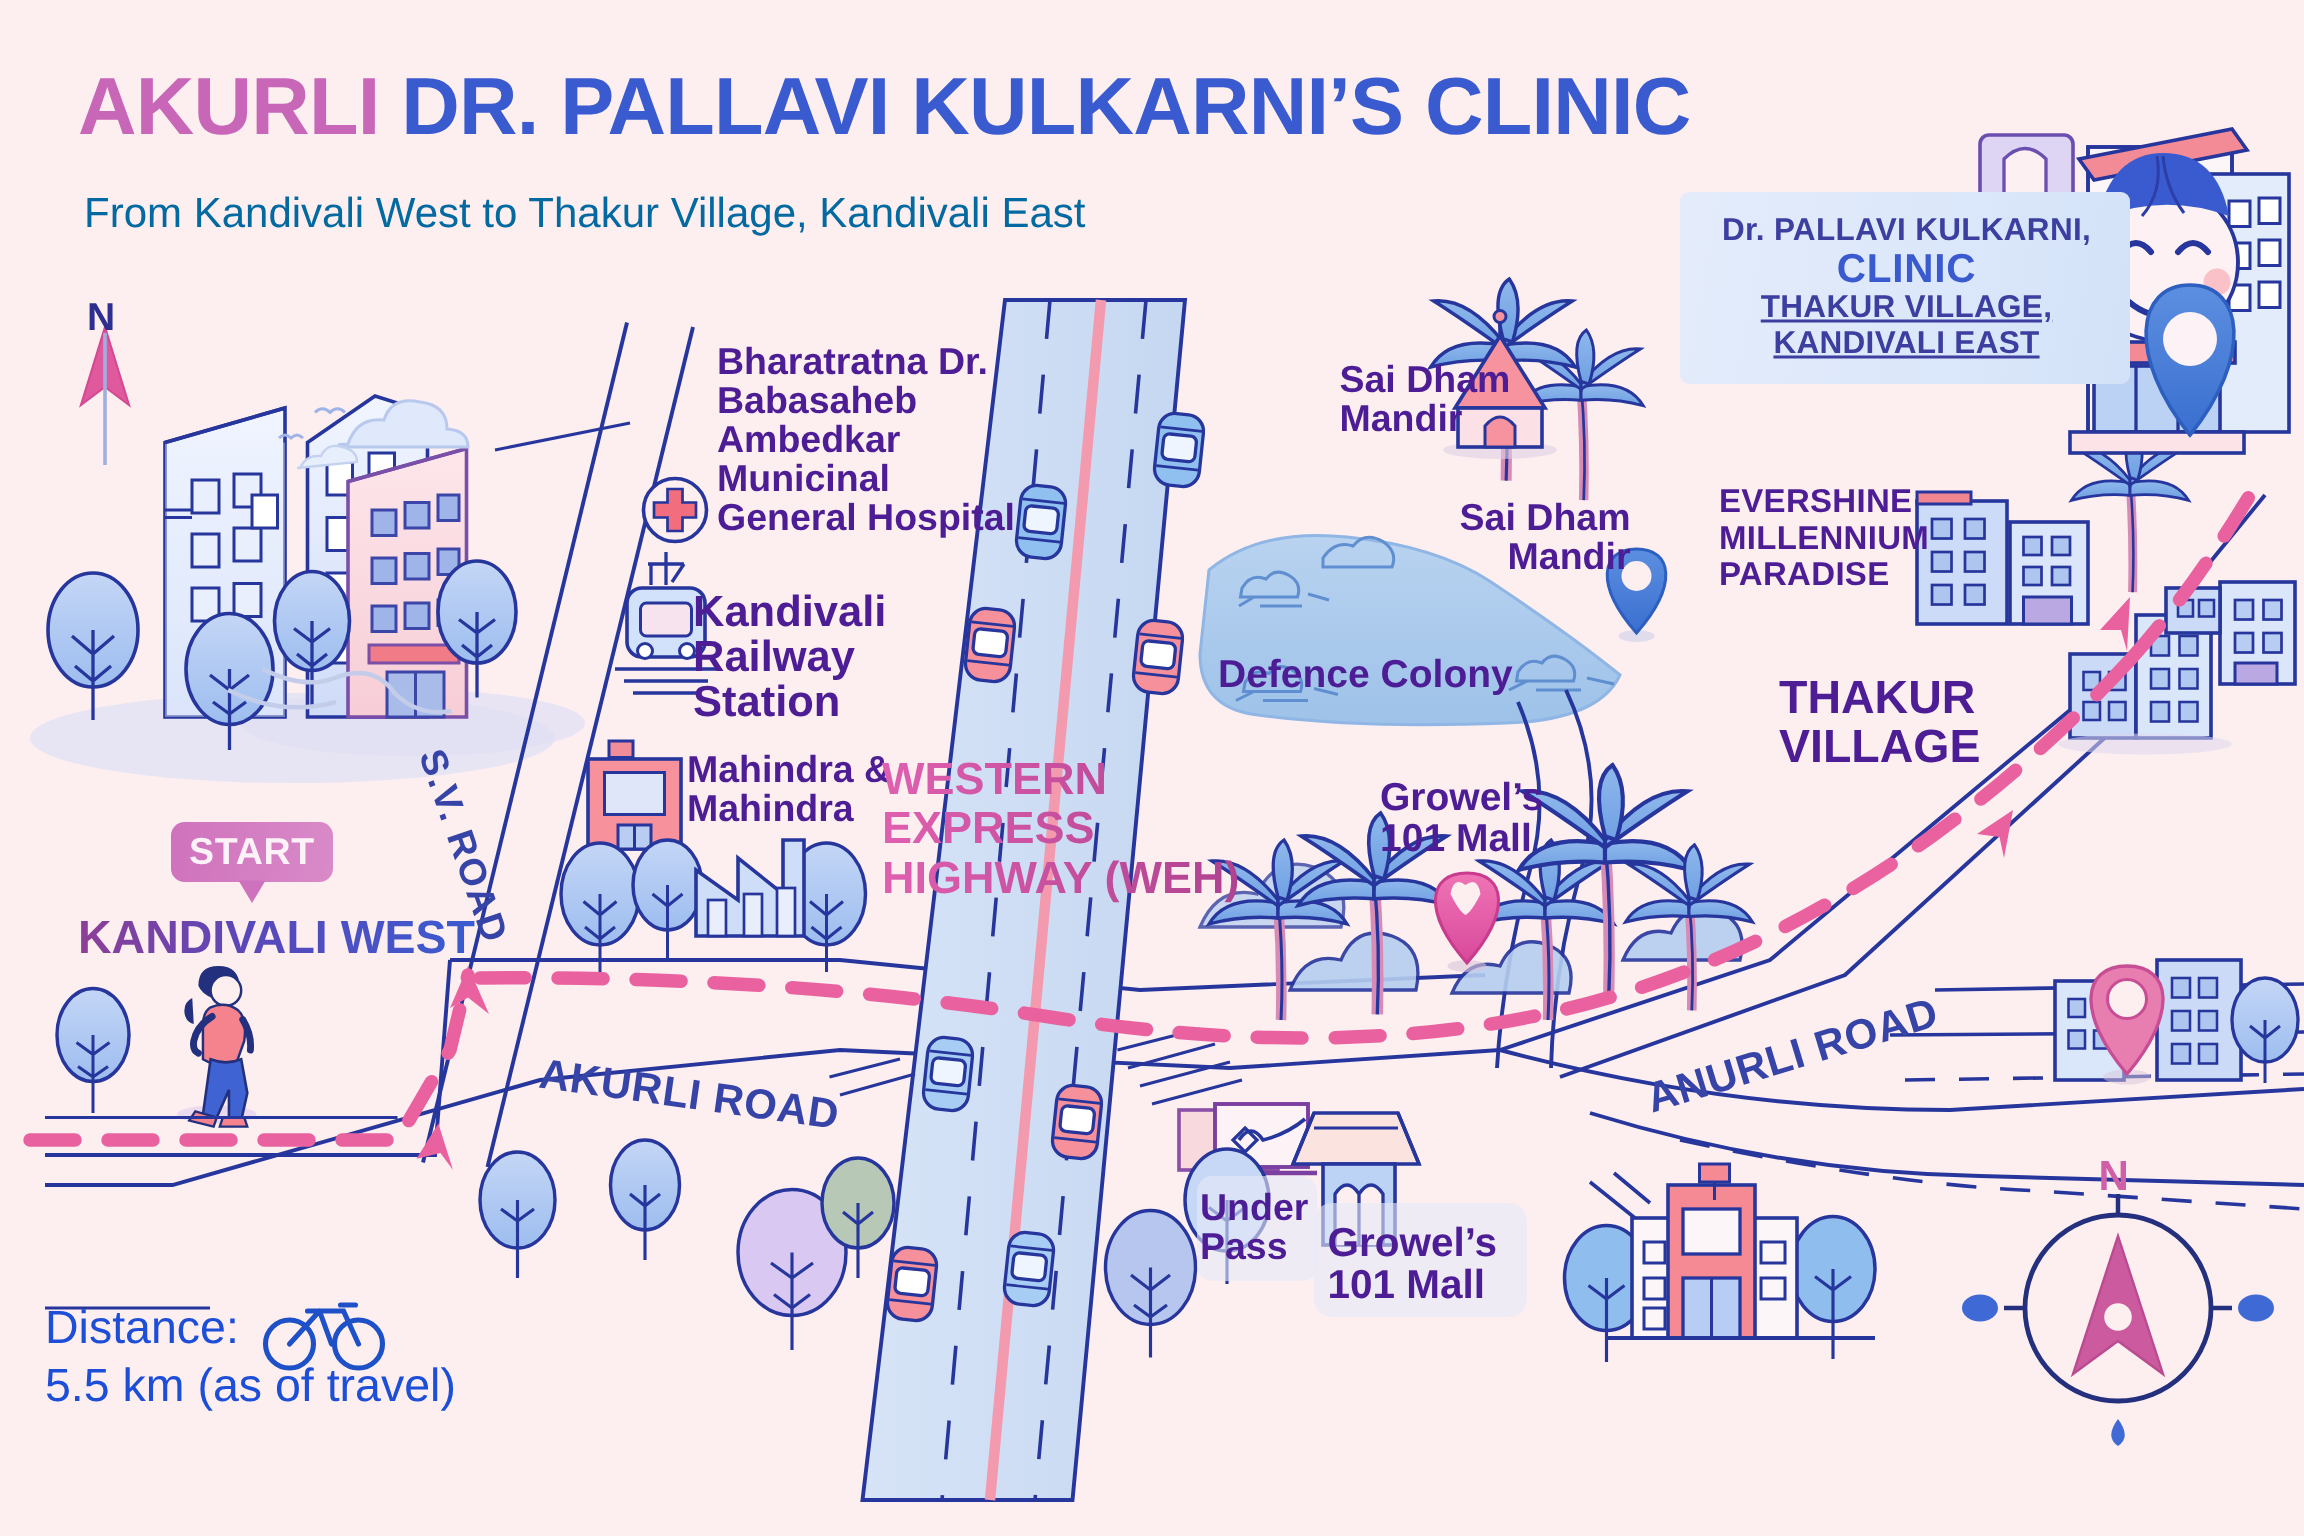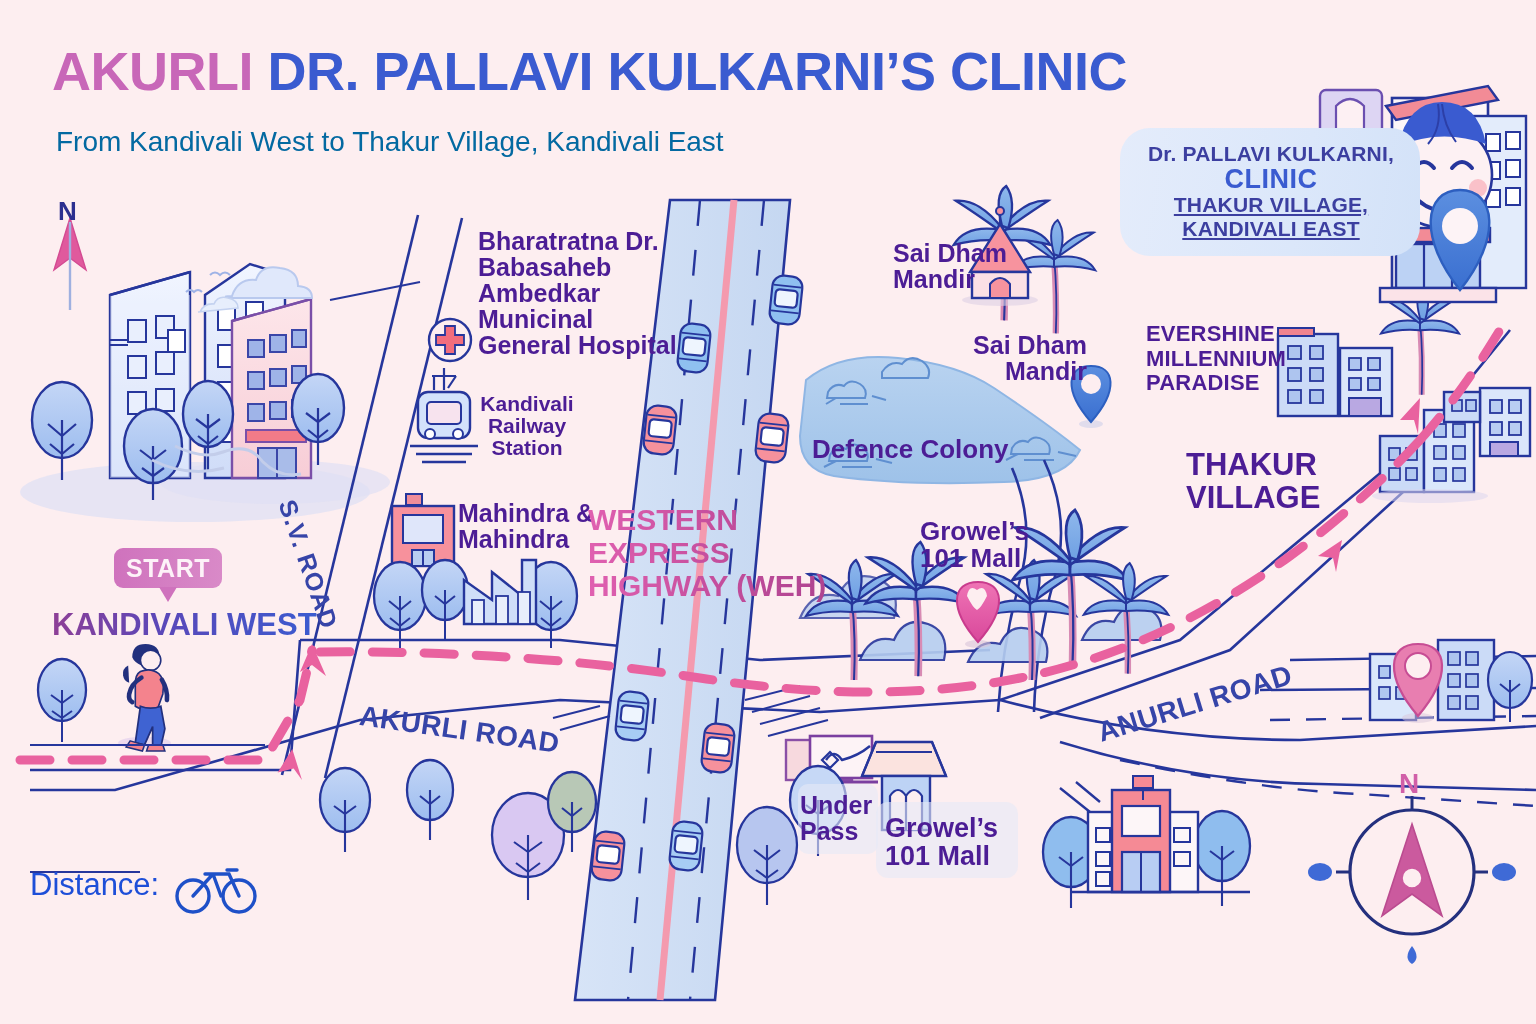--- a/index.html
+++ b/index.html
@@ -25,33 +25,33 @@
   .subtitle {
     left: 56px; top: 126px;
     font-size: 28px; color: #0369a1; font-weight: 400;
     white-space: nowrap;
   }
 
   
   .callout {
     left: 1120px; top: 128px; width: 300px;
     background: linear-gradient(100deg,#e4ecfb 0%, #dbe7fa 60%, #d3e2f8 100%);
-    border-radius: 30px;
+    border-radius: 6px;
     padding: 14px 16px 16px 18px;
     text-align: center;
   }
   .callout .l1 { font-size: 21px; font-weight: 700; color: #3c3fa0; letter-spacing:.2px; line-height:1.1;}
   .callout .l2 { font-size: 27px; font-weight: 700; color: #3a5bd0; line-height:1.05; letter-spacing:.5px;}
   .callout .l3 { font-size: 21px; font-weight: 700; color: #3c3fa0; line-height:1.12; letter-spacing:.2px;text-decoration:underline;}
 
   
   .plabel { color:#4c1d95; font-weight:600; line-height:1.04; }
 
   .l-hospital { left: 478px; top: 228px; font-size: 25px; width: 200px; }
-  .l-railway  { left: 462px; top: 393px; font-size: 21px; width: 130px; text-align: center; }
+  .l-railway  { left: 462px; top: 393px; font-size: 29px; width: 130px; }
   .l-mahindra { left: 458px; top: 500px; font-size: 25px; width: 150px; }
 
   .l-weh {
     left: 588px; top: 503px; font-size: 30px; font-weight: 800;
     width: 270px; line-height: 1.1;
     background: linear-gradient(90deg,#e060b0 0%, #c64f9e 45%, #a8408c 100%);
     -webkit-background-clip: text; background-clip: text; color: transparent;
   }
 
   .l-saidham1 { left: 893px; top: 240px; font-size: 25px; width: 120px; }
@@ -777,18 +777,19 @@
 <div class="lay l-akurli">AKURLI ROAD</div>
 <div class="lay l-anurli">ANURLI ROAD</div>
 
 <div class="lay start-badge">START</div>
 <div class="lay l-kandivaliwest">KANDIVALI WEST</div>
 
 <div class="lay distance">
   <div class="row1">
       <span>Distance:</span>
     </div>
+  <div>5.5 km (as of travel)</div>
 </div>
 
 <div class="lay north-tl">
   <div class="n">N</div>
 </div>
 <div class="compass-lbl">N</div>
 
 </body></html>

